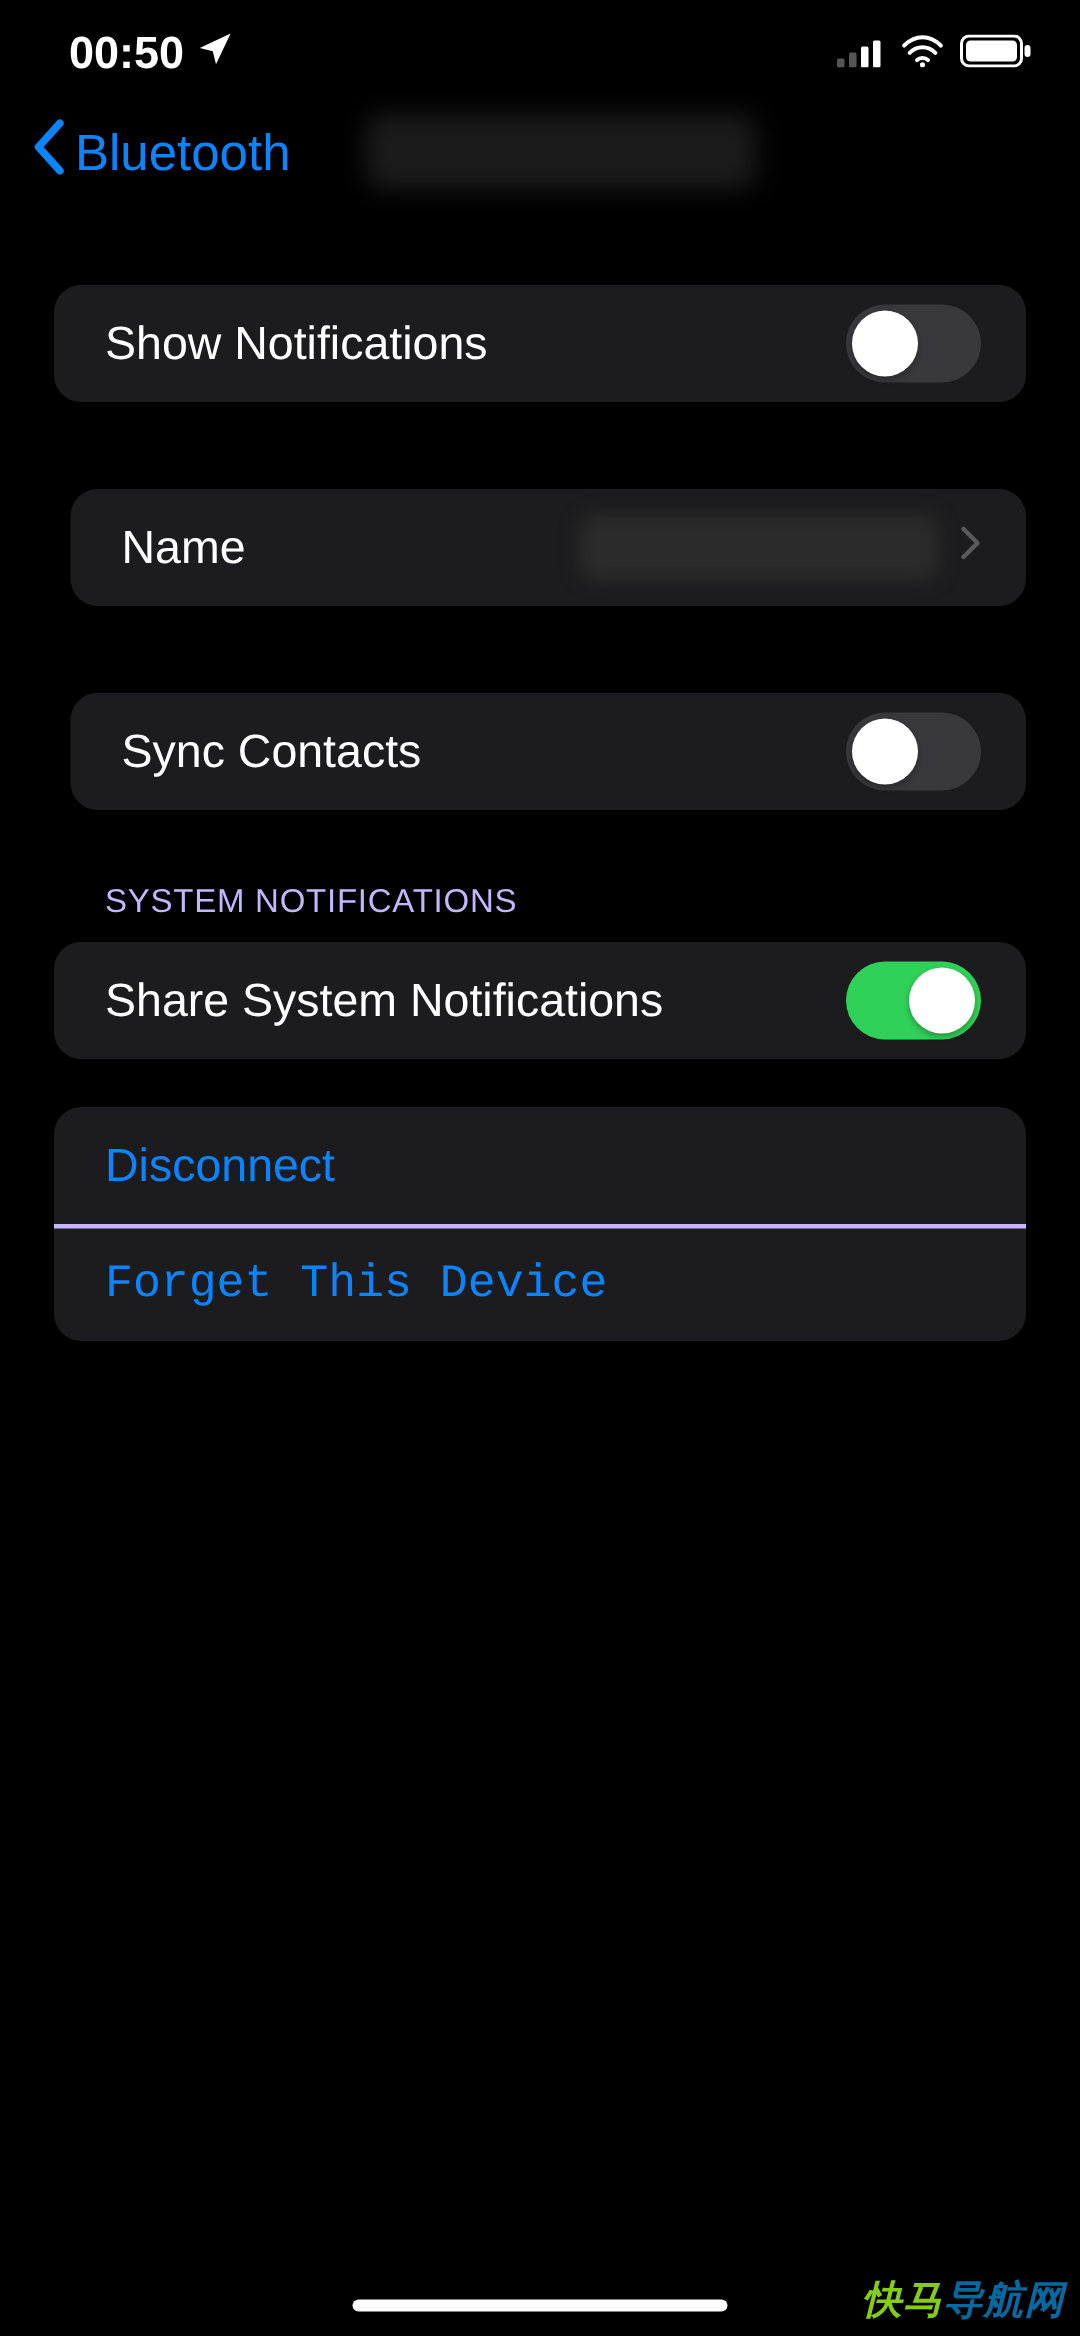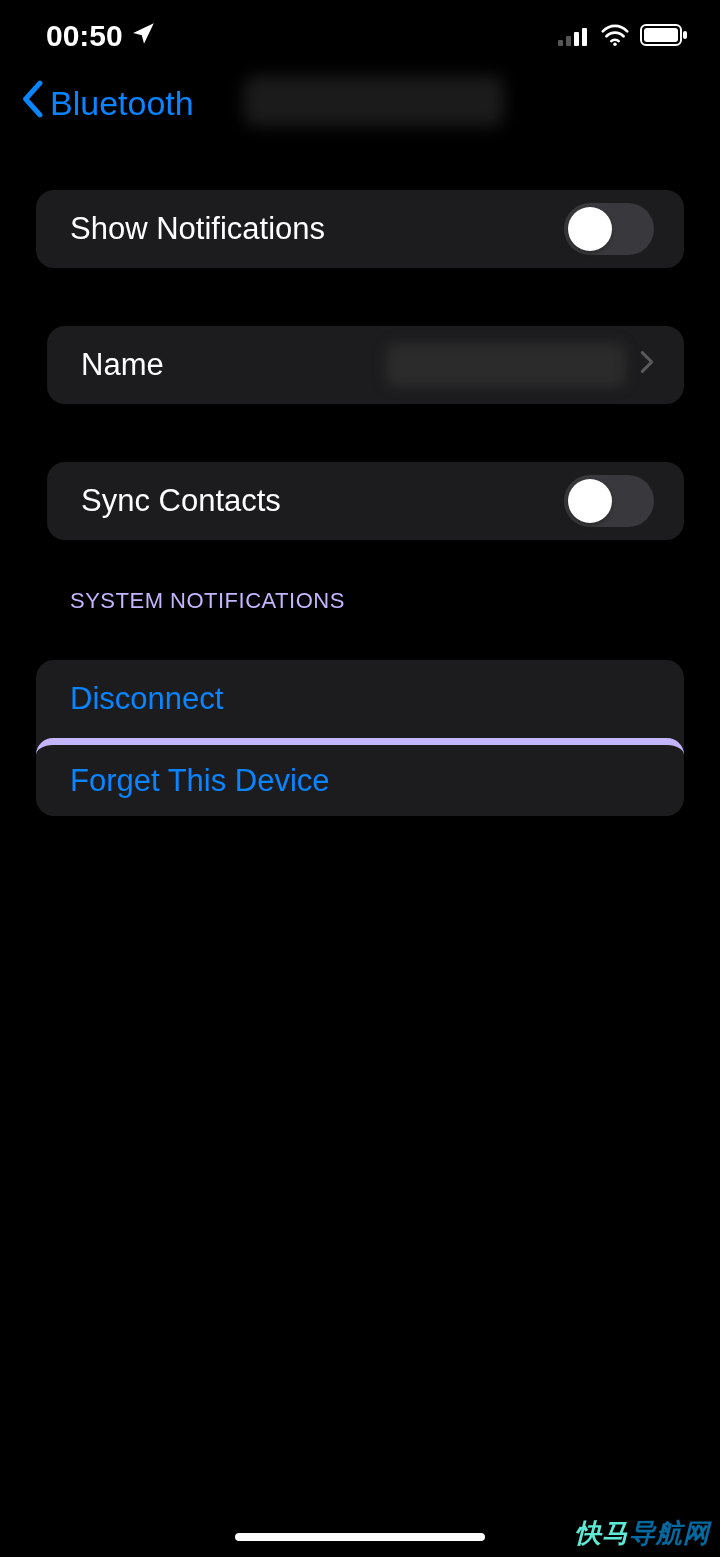--- a/index.html
+++ b/index.html
@@ -9,36 +9,36 @@
   .status-right { display: flex; align-items: center; gap: 10px; }
   .nav-bar { display: flex; align-items: flex-end; padding: 16px 20px 24px 20px; height: 90px; }
   .back { display: flex; align-items: center; gap: 6px; color: #0a84ff; font-size: 34px; font-weight: 400; }
   .back svg { flex-shrink: 0; }
   .title-blur { margin-left: 50px; width: 260px; height: 50px; border-radius: 10px; background: #1b1b1b; filter: blur(8px); }
   .content { padding: 0 36px; }
   .group { background: #1c1c1e; border-radius: 18px; overflow: hidden; }
   .gap-lg { margin-top: 32px; }
   .gap-md { margin-top: 58px; margin-left: 11px; }
   .section-header { color: #c4b5fd; font-size: 22px; letter-spacing: 0.5px; padding: 48px 0 14px 34px; text-transform: uppercase; font-weight: 400; }
-  .row { display: flex; align-items: center; justify-content: space-between; min-height: 78px; padding: 0 30px 0 34px; font-size: 31px; font-weight: 400; border-radius: 17px; }
-  .row + .row { border-top: 7px solid #c4b5fd; }
+  .row { display: flex; align-items: center; justify-content: space-between; min-height: 78px; padding: 0 30px 0 34px; font-size: 31px; font-weight: 400; }
+  .row + .row { border-top: 3px solid #c4b5fd; font-family: Liberation Mono, monospace; }
   .row-label { color: #fff; }
   .row-right { display: flex; align-items: center; gap: 14px; }
   .value-blur { width: 240px; height: 44px; border-radius: 10px; background: #2b2b2b; filter: blur(6px); }
   .chevron { color: #5a5a5e; }
   .toggle { width: 90px; height: 52px; border-radius: 26px; position: relative; flex-shrink: 0; }
   .toggle-off { background: #39393d; }
   .toggle-on { background: #30d158; }
   .knob { position: absolute; top: 4px; width: 44px; height: 44px; border-radius: 50%; background: #fff; box-shadow: 0 2px 4px rgba(0,0,0,0.3); }
   .toggle-off .knob { left: 4px; }
   .toggle-on .knob { right: 4px; }
   .link-row { color: #0a84ff; font-size: 31px; }
   .home-indicator { position: absolute; bottom: 16px; left: 50%; transform: translateX(-50%); width: 250px; height: 8px; border-radius: 4px; background: #fff; }
   .watermark { position: absolute; bottom: 6px; right: 10px; font-size: 26px; font-weight: 700; font-style: italic; letter-spacing: 1px; }
-  .watermark .wm1 { color: #5eead4; margin-top: 41px; }
+  .watermark .wm1 { color: #84cc16; margin-top: 41px; }
   .watermark .wm2 { color: #0369a1; }
 </style>
 </head>
 <body>
 
 <div class="status-bar">
   <div class="status-left">
     <span>00:50</span>
     <span>
       <svg width="26" height="26" viewBox="0 0 24 24" fill="#fff">
@@ -114,20 +114,28 @@
   <div class="group gap-md">
     <div class="row">
       <span class="row-label">Sync Contacts</span>
       <div class="toggle toggle-off">
           <div class="knob"></div>
         </div>
     </div>
   </div>
 
   <div class="section-header">SYSTEM NOTIFICATIONS</div>
+  <div class="group">
+    <div class="row">
+      <span class="row-label">Share System Notifications</span>
+      <div class="toggle toggle-on">
+          <div class="knob"></div>
+        </div>
+    </div>
+  </div>
 
   <div class="group gap-lg">
     <div class="row link-row">
       <span>Disconnect</span>
     </div>
     <div class="row link-row">
       <span>Forget This Device</span>
     </div>
   </div>
 

